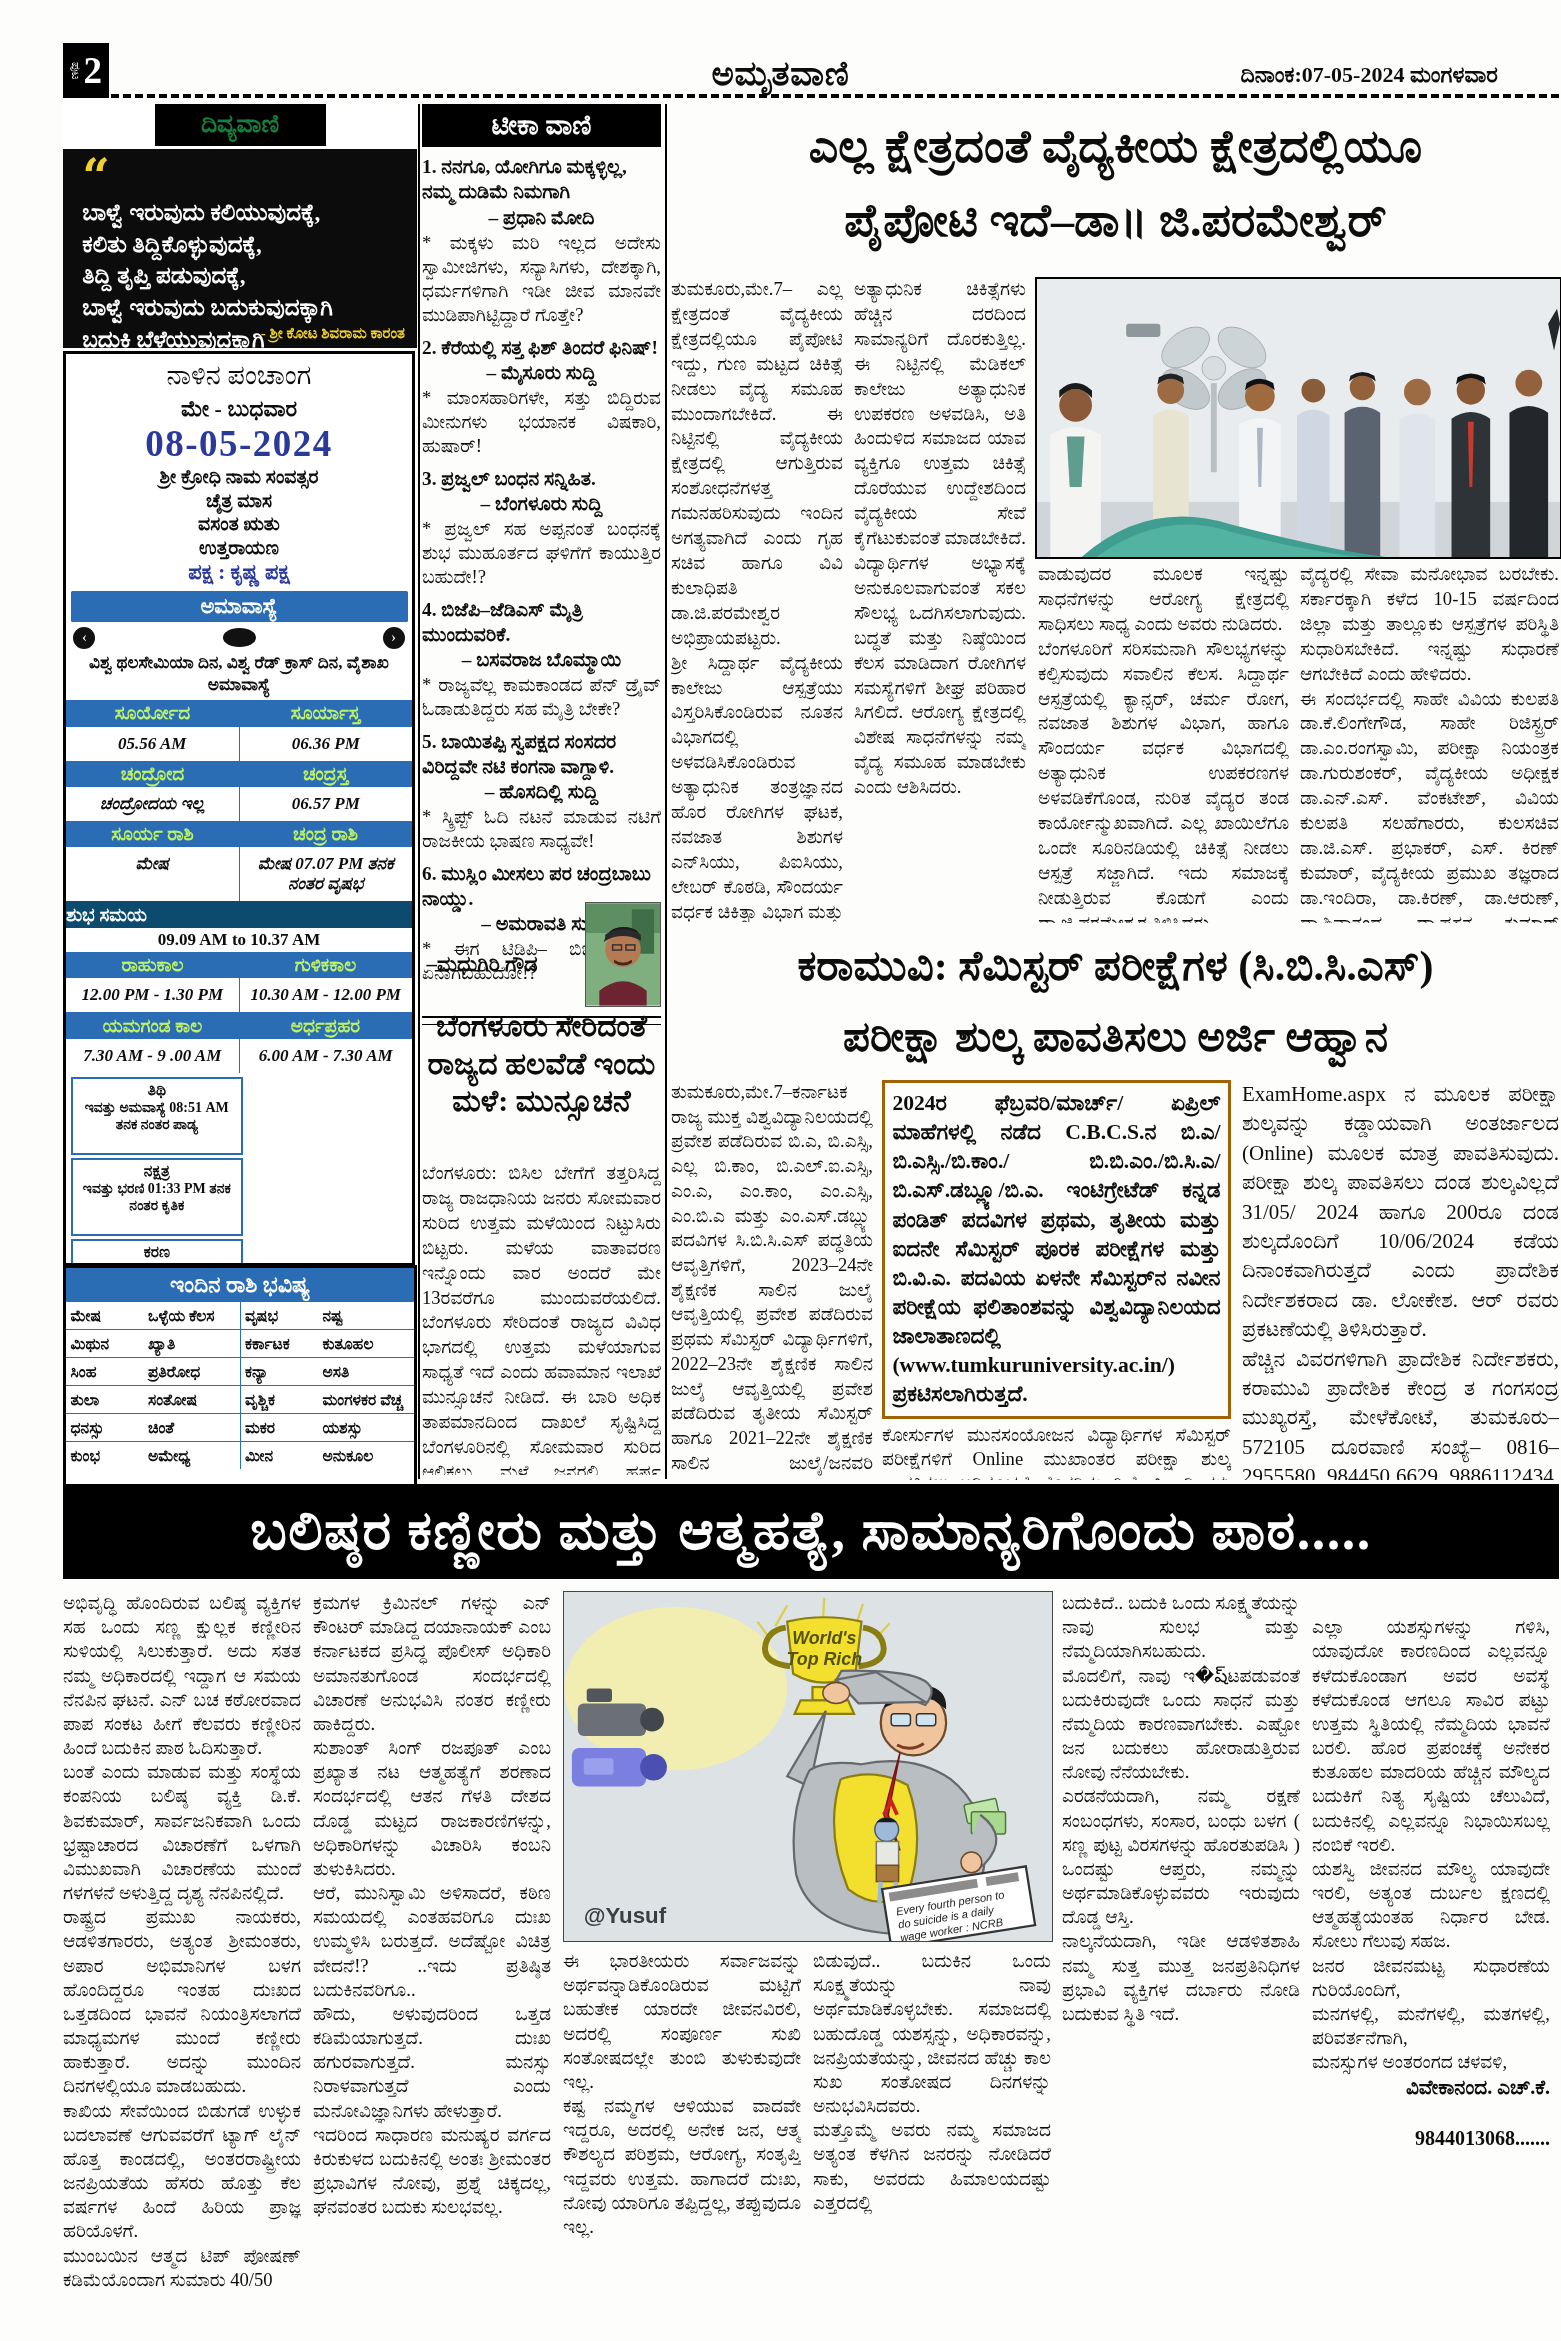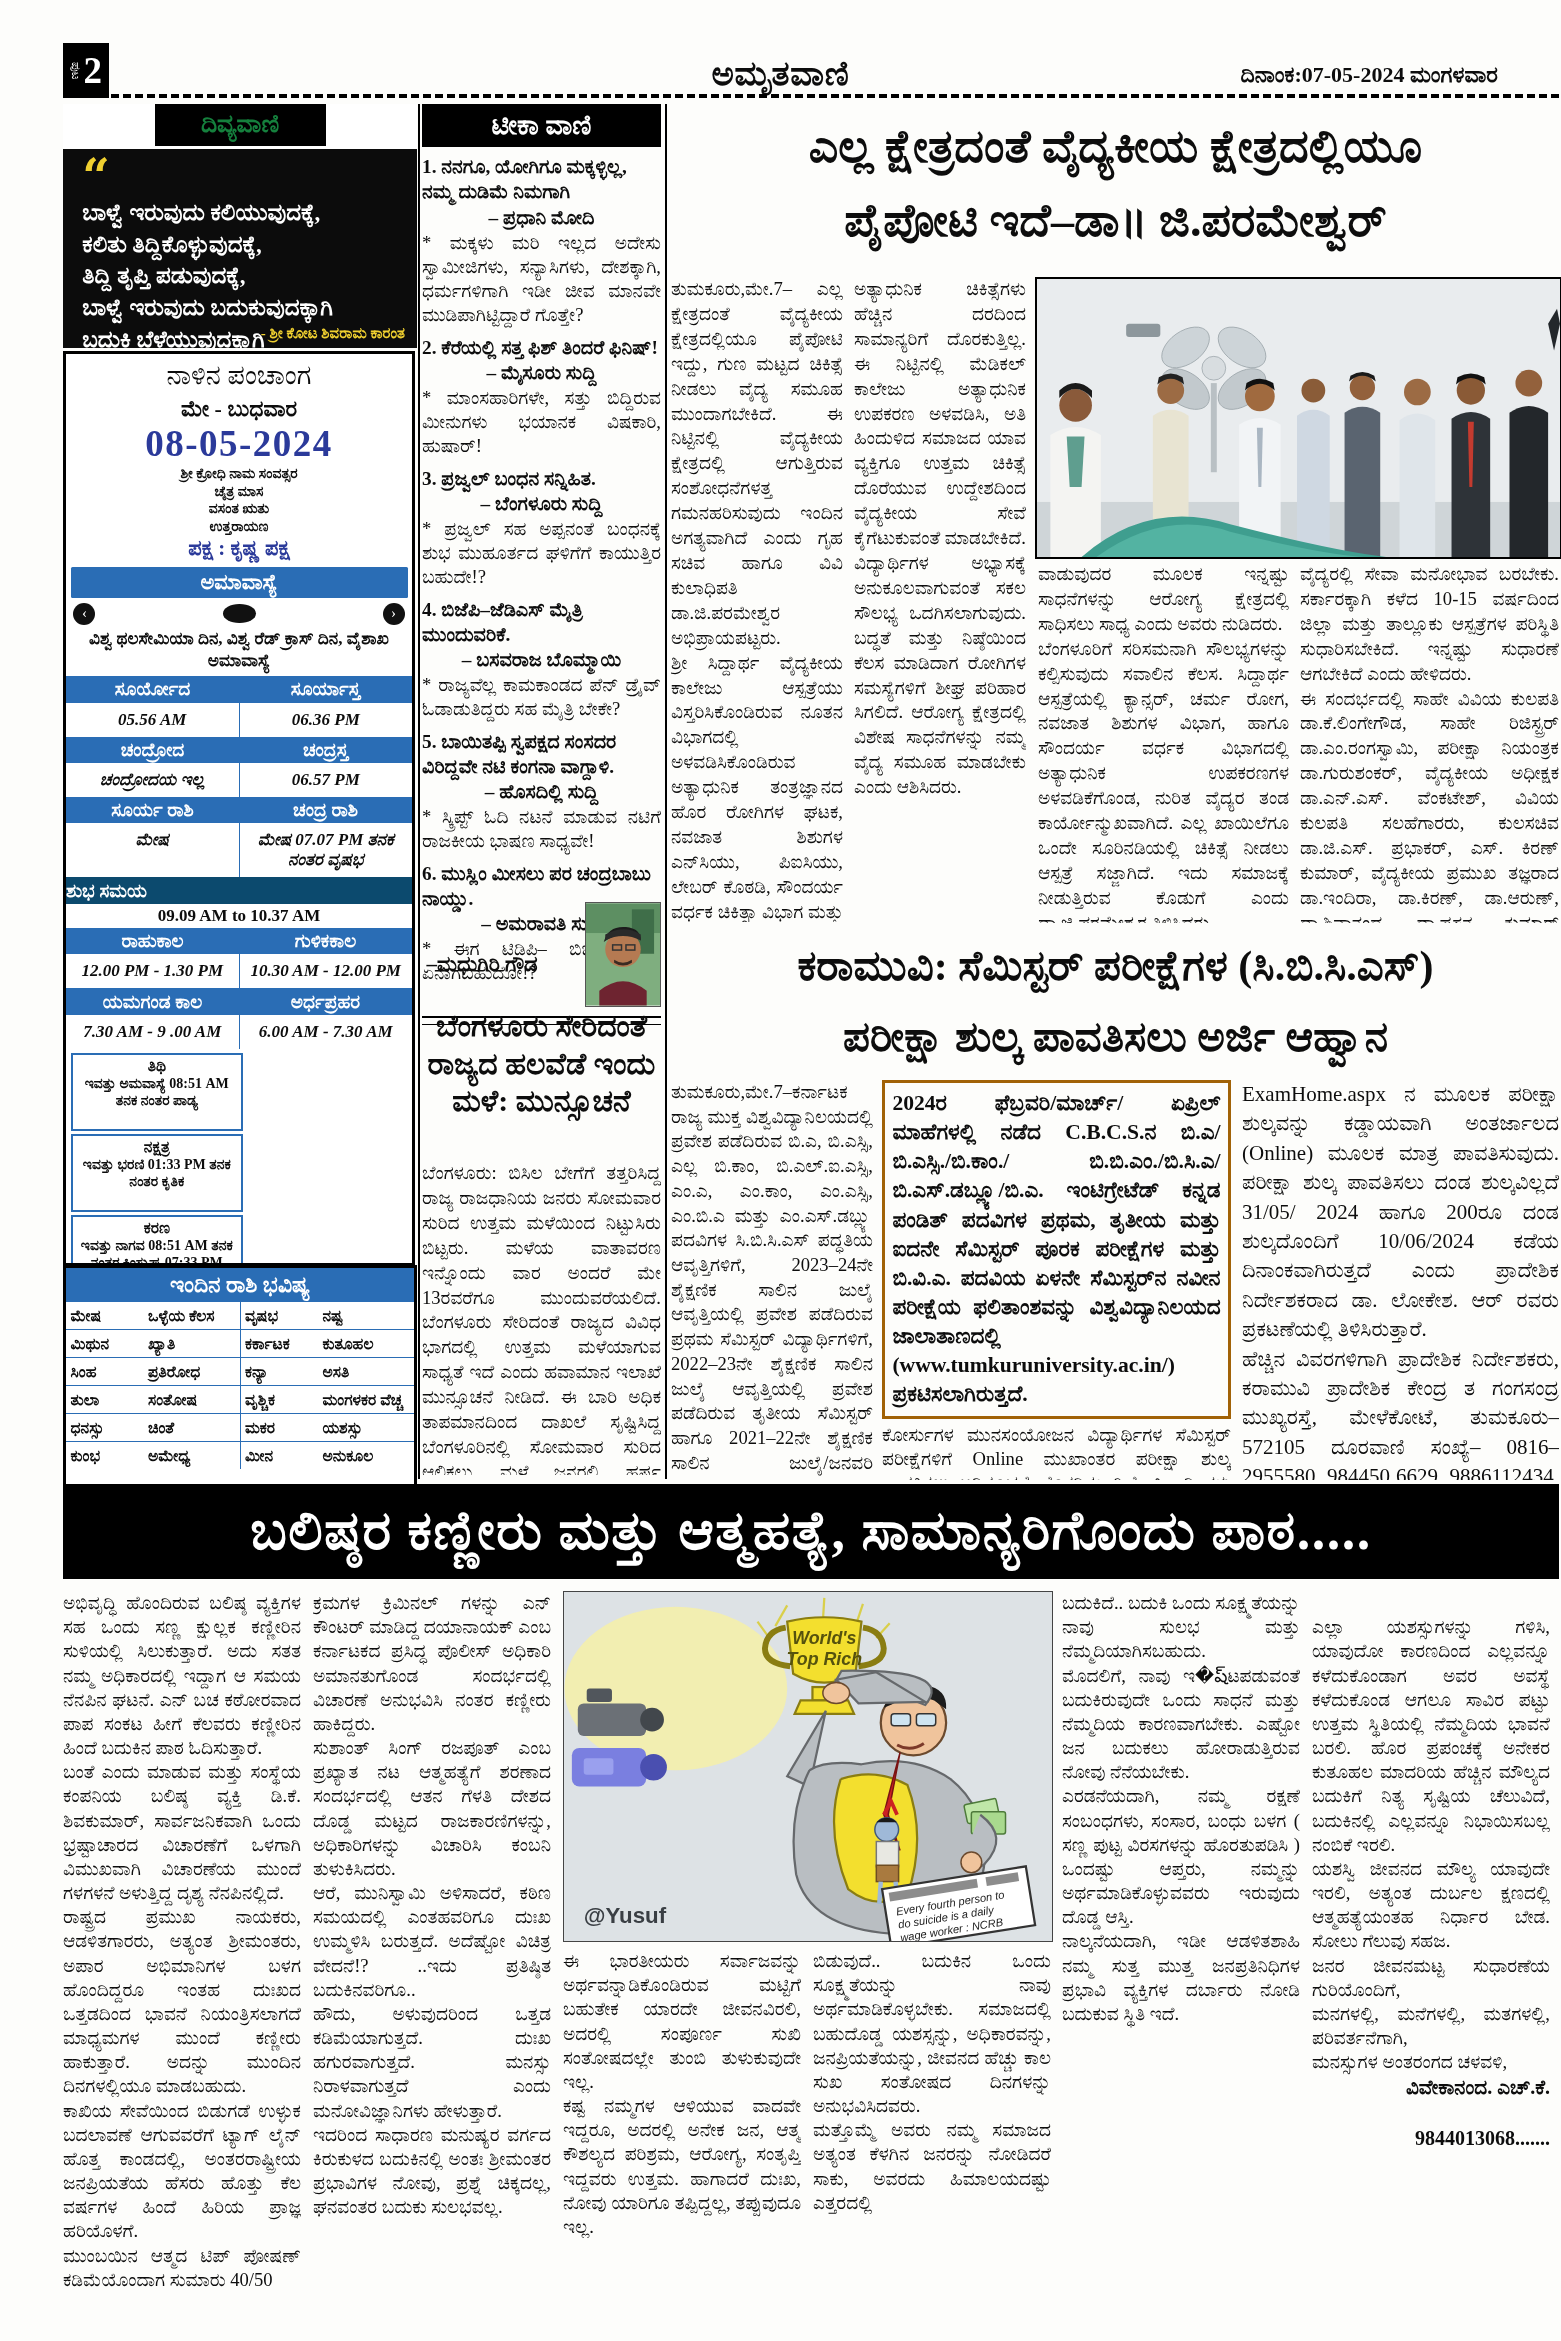--- a/index.html
+++ b/index.html
@@ -28,31 +28,31 @@
   .quote-body{position:relative;background:#0c0c0c;color:#fff;margin-top:3px;height:187px;padding:7.4px 13.4px 4.5px 19.3px;}
   .quote-mark{color:#f0d030;font-size:48px;font-weight:bold;line-height:0.8;font-family:"DejaVu Serif",serif;}
   .quote-lines{font-size:23px;font-weight:bold;line-height:1.38;}
   .quote-attr{position:absolute;right:12px;bottom:6px;color:#f0d030;font-size:15px;font-weight:bold;}
 
   
   .pan-box{left:63px;top:351px;width:346px;height:909px;border:3.7px solid #000;background:#fff;overflow:hidden;}
   .pan-title{font-size:27px;font-weight:normal;text-align:center;padding-top:6px;}
   .pan-day{font-size:22px;font-weight:bold;text-align:center;margin-top:4.5px;}
   .pan-date{font-size:37px;font-weight:bold;text-align:center;color:#2b3a9a;letter-spacing:1.5px;}
-  .pan-line{font-size:14px;font-weight:bold;text-align:center;margin-top:1.5px;}
+  .pan-line{font-size:19px;font-weight:bold;text-align:center;margin-top:1.5px;}
   .pan-paksha{font-size:21px;font-weight:bold;text-align:center;color:#2b3a9a;margin-top:1.5px;}
   .pan-banner{background:#2a6db5;color:#fff;font-size:21px;font-weight:bold;text-align:center;
               margin:6px 4.5px 0;padding:3px 0;border-radius:1.5px;}
   .pan-arrows{display:flex;align-items:center;justify-content:space-between;padding:4.5px 7.4px 1.5px;}
   .nav-circle{width:22px;height:22px;border-radius:50%;background:#111;color:#fff;font-size:15px;
               display:flex;align-items:center;justify-content:center;line-height:1;}
   .nav-dot{width:33px;height:19.3px;border-radius:50%;background:#111;}
   .pan-note{font-size:17px;font-weight:bold;text-align:center;padding:1.5px 6px;line-height:1.3;}
   .pan-table{margin-top:3px;}
-  .pan-hrow{display:flex;background:#2a6db5;color:#ffffff;font-weight:bold;font-size:18.6px;text-align:center;}
+  .pan-hrow{display:flex;background:#2a6db5;color:#bef264;font-weight:bold;font-size:18.6px;text-align:center;}
   .pan-hrow div{flex:1;padding:2.2px 1.5px;}
   .pan-vrow{display:flex;font-size:17px;font-weight:bold;text-align:center;}
   .pan-vrow div{flex:1;padding:7px 3px;border-right:1.5px solid #2a6db5;font-style:italic;}
   .pan-vrow div:last-child{border-right:none;}
   .pan-fullh{background:#0c4a6e;color:#fff;font-weight:bold;font-size:18.6px;text-align:left;padding:2.2px 0;}
   .pan-fullv{font-size:17px;font-weight:bold;text-align:center;padding:2.2px 0;}
   .pan-cells{display:flex;flex-wrap:wrap;margin:3px 3px 0;}
   .pan-cell{width:calc(50% - 7.4px);border:2.2px solid #2a6db5;margin:1.5px;padding:1.5px 3px;height:71px;overflow:hidden;}
   .pan-cell-h{font-size:15.6px;font-weight:bold;text-align:center;}
   .pan-cell-t{font-size:14px;font-weight:bold;text-align:center;line-height:1.25;}

